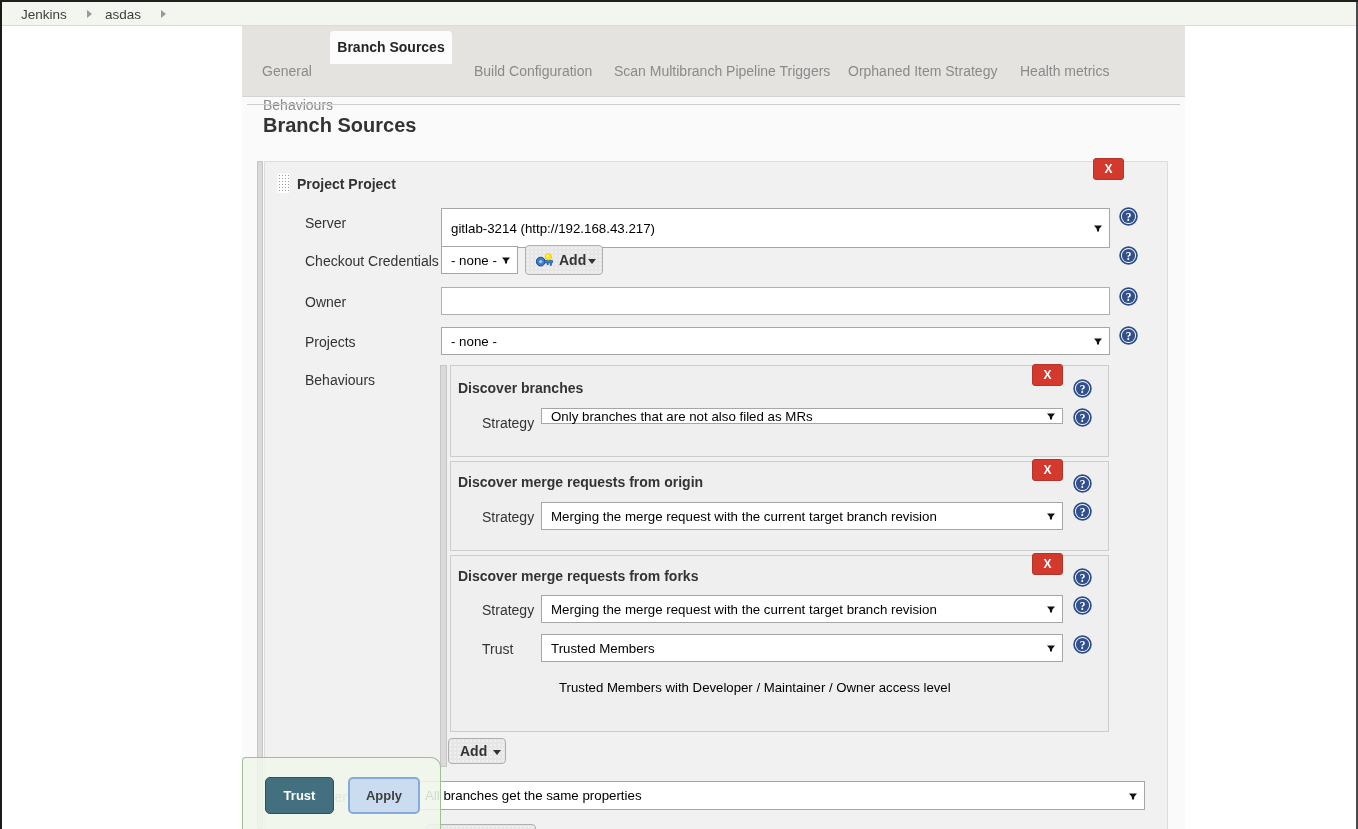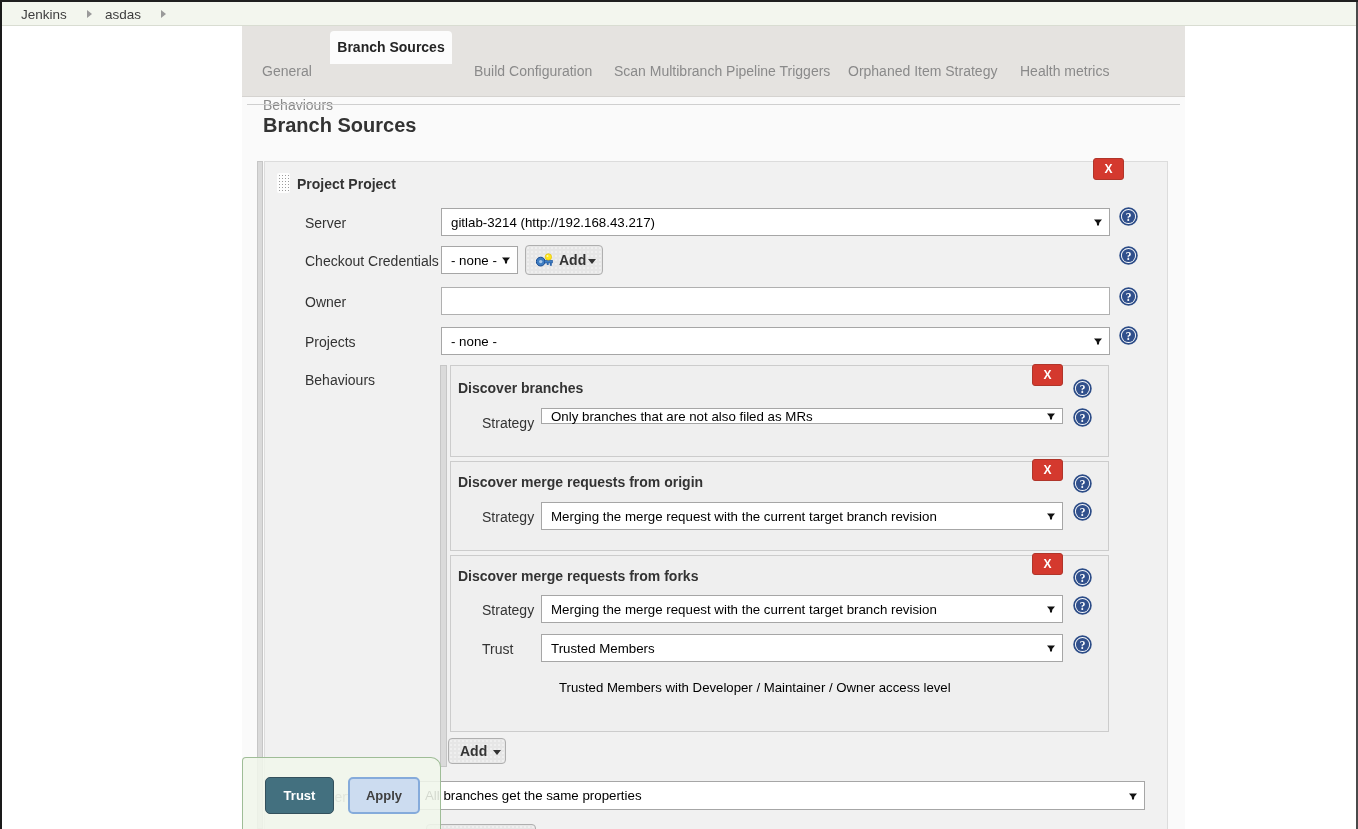--- a/index.html
+++ b/index.html
@@ -55,21 +55,21 @@
   <div class="abs" style="left:263px;top:114px;font-size:20px;font-weight:bold;color:#333;">Branch Sources</div>
 
   <div class="vbar" style="left:257px;top:161px;width:6px;height:668px;"></div>
   <div class="panel" style="left:264px;top:161px;width:904px;height:668px;border-bottom:none;"></div>
 
   <div class="abs" style="left:277px;top:173px;width:13px;height:20px;background:#fdfdfd;border-radius:2px;background-image:radial-gradient(circle,#9b9b9b 0.7px,rgba(0,0,0,0) 1px);background-size:3px 3px;background-position:1px 1px;"></div>
   <div class="ttl" style="left:297px;top:176px;font-size:14px;">Project Project</div>
   <div class="xbtn" style="left:1093px;top:158px;">X</div>
 
   <div class="lbl" style="left:305px;top:215px;">Server</div>
-  <div class="sel" style="left:441px;top:208px;width:669px;height:28px;">
+  <div class="sel" style="left:441px;top:208px;width:669px;height:40px;">
       <span class="tx">gitlab-3214 (http://192.168.43.217)</span>
       <svg class="car" width="8" height="7">
         <path d="M0 0.5 L8 0.5 L5.3 3.8 L4.9 6.5 L3.1 6.5 L2.7 3.8 Z" fill="#111"></path>
       </svg>
     </div>
 
   <div class="lbl" style="left:305px;top:253px;">Checkout Credentials</div>
   <div class="sel" style="left:441px;top:246px;width:77px;height:28px;">
       <span class="tx">- none -</span>
       <svg class="car" width="8" height="7">

